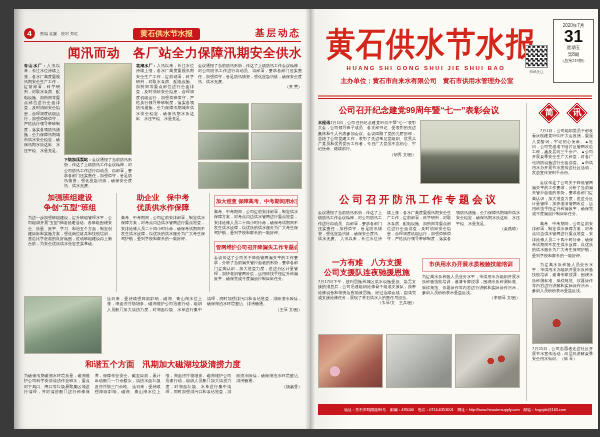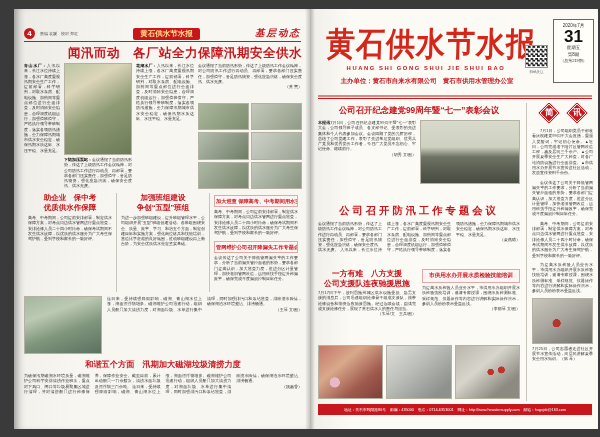--- a/index.html
+++ b/index.html
@@ -21,21 +21,21 @@
 
   
   .pl-head { position:absolute; top:17px; left:10px; right:9px; height:16px;
              border-bottom:1.5px solid #c8161d; display:flex; align-items:center; gap:5px; }
   .pnum { width:11px; height:11px; border-radius:50%; background:#c8161d; color:#fff;
           font-size:8px; font-weight:700; display:flex; align-items:center; justify-content:center; }
   .credits { font-size:4px; color:#555; }
   .mh-box { margin:0 auto; background:#c8161d; color:#ffe08a; font-size:7.5px; font-weight:700;
             padding:1px 7px; border-radius:2px; font-family:"DejaVu Serif",serif; white-space:nowrap; }
   .secttl { font-size:9.5px; font-weight:700; color:#c8161d; letter-spacing:2px;
-            font-family:"DejaVu Serif",serif; font-style:italic; white-space:nowrap; }
+            font-family:"DejaVu Serif",serif; white-space:nowrap; }
 
   .pl-headline { position:absolute; top:36px; left:8px; right:8px; text-align:right;
                  font-size:12.5px; font-weight:800; letter-spacing:.5px; }
 
   .pl-main { position:absolute; top:54px; left:10px; right:8px; height:126px; display:flex; gap:4px; }
   .c1 { width:36px; } .c3 { width:58px; }
   .c2 { width:68px; display:flex; flex-direction:column; gap:2px; }
   .c2 .photo { height:92px; flex:0 0 auto; }
   .c2 .t { flex:1; }
   .c4 { flex:1; display:flex; flex-direction:column; gap:2px; }
@@ -98,21 +98,21 @@
   .db-t { font-size:4px; color:#333; }
   .rule { position:absolute; top:86px; left:8px; right:6px; height:4px;
           border-top:2.5px solid #e2837c; border-bottom:.75px solid #c8161d; }
 
   .pr-left { position:absolute; top:94px; left:8px; width:202px; height:300px; overflow:hidden; }
   .h1a { text-align:center; font-size:11px; font-weight:800; color:#c8161d; letter-spacing:1px; white-space:nowrap; }
   .h1b { text-align:center; font-size:8.4px; font-weight:700; color:#c8161d; margin-top:2px; white-space:nowrap; }
   .r1 { display:flex; gap:4px; margin-top:4px; height:64px; overflow:hidden; }
   .r1 .t { flex:1; }
   .r1 .photo { width:100px; flex:0 0 auto; }
-  .h2 { text-align:center; font-size:10.3px; font-weight:800; color:#c8161d; letter-spacing:3px; margin-top:20px; white-space:nowrap; }
+  .h2 { text-align:center; font-size:10.3px; font-weight:800; color:#c8161d; letter-spacing:3px; margin-top:9px; white-space:nowrap; }
   .r2 { margin-top:3px; height:44px; column-count:3; column-gap:5px; overflow:hidden; }
   .r3 { display:flex; gap:6px; margin-top:4px; height:72px; overflow:hidden; }
   .r3 > div { flex:1; overflow:hidden; }
   .h3 { text-align:center; font-size:7.8px; font-weight:800; color:#c8161d; line-height:9.5px; margin-bottom:2px; }
   .h3 span { display:block; white-space:nowrap; overflow:hidden; }
   .h4box { border:.5px solid #e0a9a6; background:#fdf4f3; color:#c8161d; font-weight:700;
            font-size:5.6px; text-align:center; padding:2px 0; margin-bottom:2px; white-space:nowrap; overflow:hidden; }
   .photorow { display:flex; gap:3px; margin-top:4px; height:54px; }
   .photorow .photo { flex:1; }
 
@@ -170,31 +170,31 @@
           <figure class="photo ph-g4"></figure>
           <figure class="photo ph-g5"></figure>
           <figure class="photo ph-g6"></figure>
         </div>
       </div>
     </div>
 
     <div class="pl-mid">
       <div class="mcol">
         <h3 class="mh red">
+          <span>加强班组建设</span>
+          <span>争创“五型”班组</span>
+        </h3>
+        <p class="t">为进一步加强班组建设，提升班组管理水平，公司组织开展“五型”班组创建活动。各班组围绕安全、质量、效率、学习、和谐五个方面，制定创建目标和实施方案，强化岗位练兵和技能培训，营造比学赶超的良好氛围，推动班组建设再上新台阶，为安全优质供水奠定坚实基础。</p>
+      </div>
+      <div class="mcol">
+        <h3 class="mh red">
           <span>助企业　保中考</span>
           <span>优质供水作保障</span>
         </h3>
         <p class="t">高考、中考期间，公司提前安排部署，制定供水保障方案，对考点周边供水管网进行重点巡查，安排抢修人员二十四小时待命，确保考试期间不发生供水故障，以优质的供水服务为广大考生保驾护航，受到学校和家长的一致好评。</p>
-      </div>
-      <div class="mcol">
-        <h3 class="mh red">
-          <span>加强班组建设</span>
-          <span>争创“五型”班组</span>
-        </h3>
-        <p class="t">为进一步加强班组建设，提升班组管理水平，公司组织开展“五型”班组创建活动。各班组围绕安全、质量、效率、学习、和谐五个方面，制定创建目标和实施方案，强化岗位练兵和技能培训，营造比学赶超的良好氛围，推动班组建设再上新台阶，为安全优质供水奠定坚实基础。</p>
       </div>
       <div class="mcol">
         <h4 class="boxh">加大巡查 保障高考、中考期间用水安全</h4>
         <p class="t" style="height:30px">高考、中考期间，公司提前安排部署，制定供水保障方案，对考点周边供水管网进行重点巡查，安排抢修人员二十四小时待命，确保考试期间不发生供水故障，以优质的供水服务为广大考生保驾护航，受到学校和家长的一致好评。</p>
         <h4 class="boxh">管网维护公司召开降漏失工作专题会议</h4>
         <p class="t">会议传达了公司关于降低管网漏失率的工作要求，分析了当前漏失管控面临的形势，要求各部门提高认识，加大巡查力度，推进分区计量管理，加快老旧管网改造，运用科技手段提升检漏效率，确保完成年度漏损控制目标任务。</p>
       </div>
     </div>
 
     <div class="pl-low">

